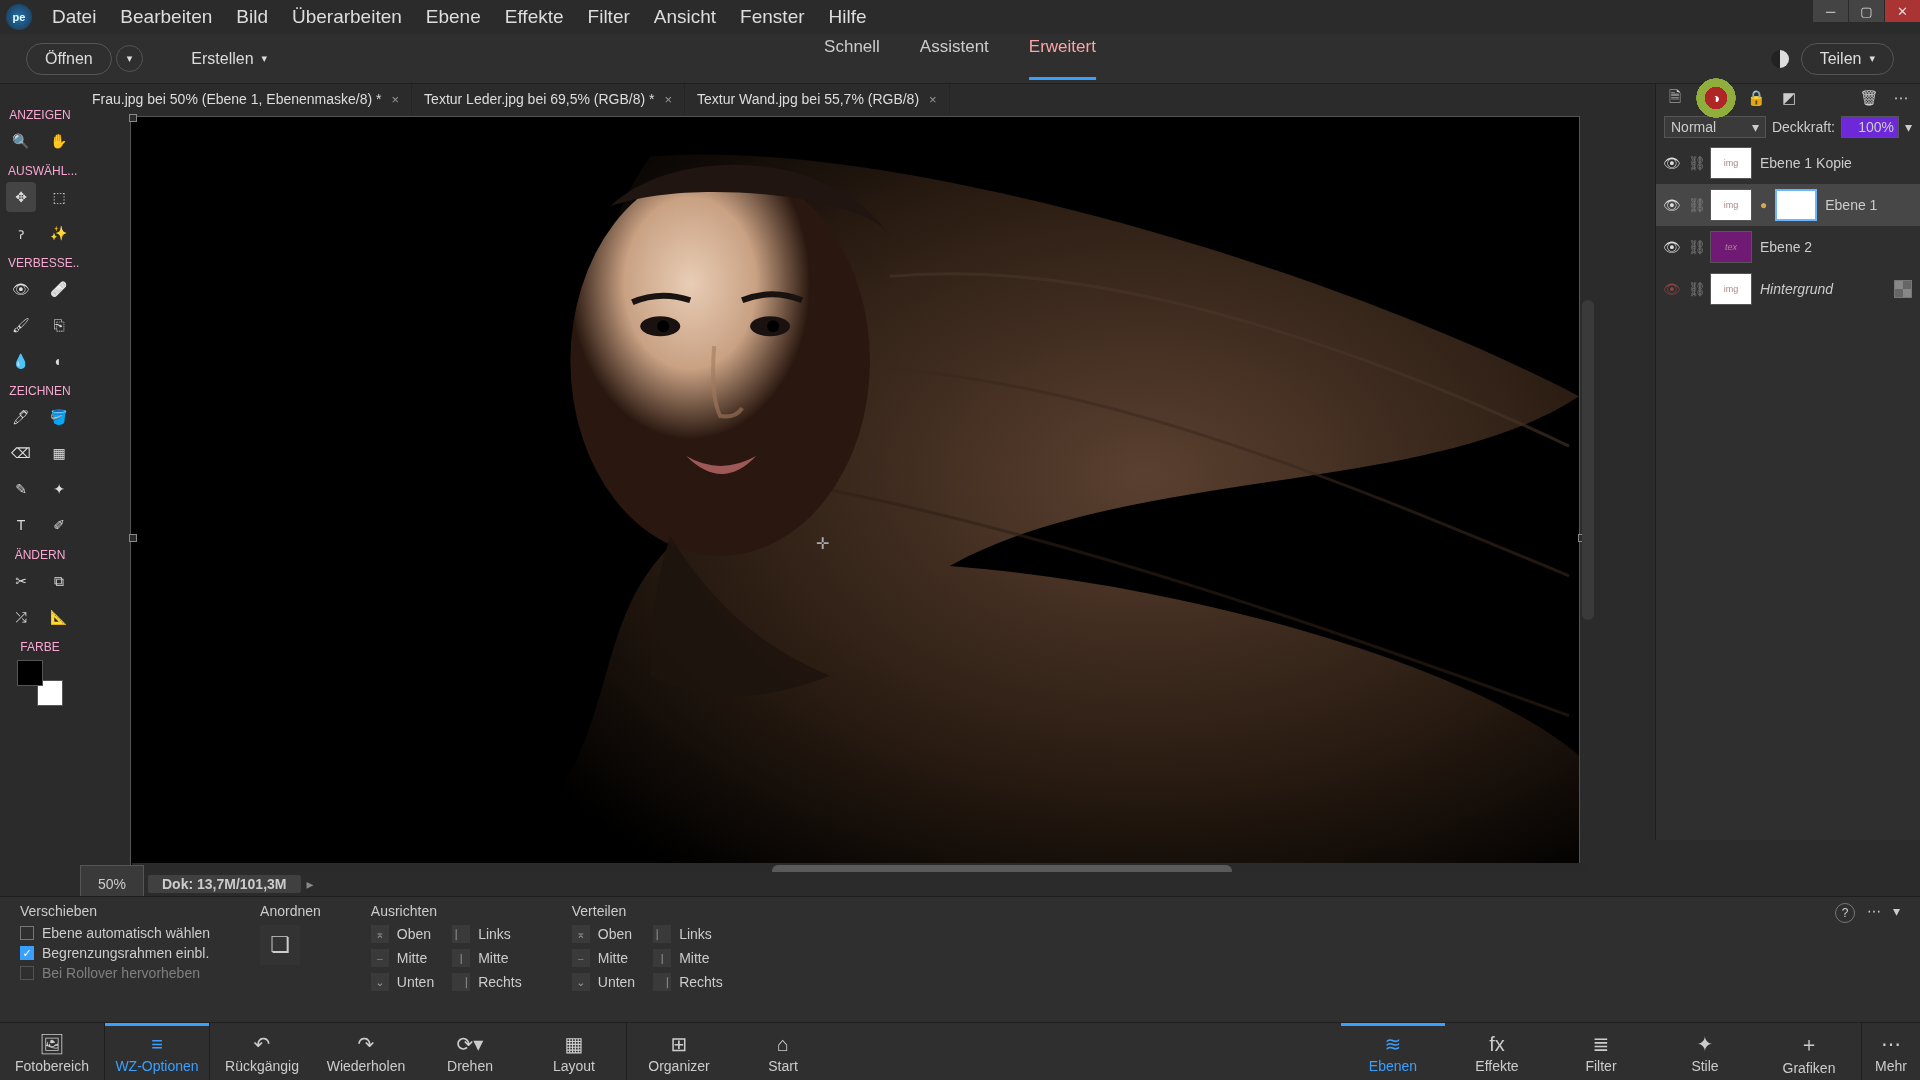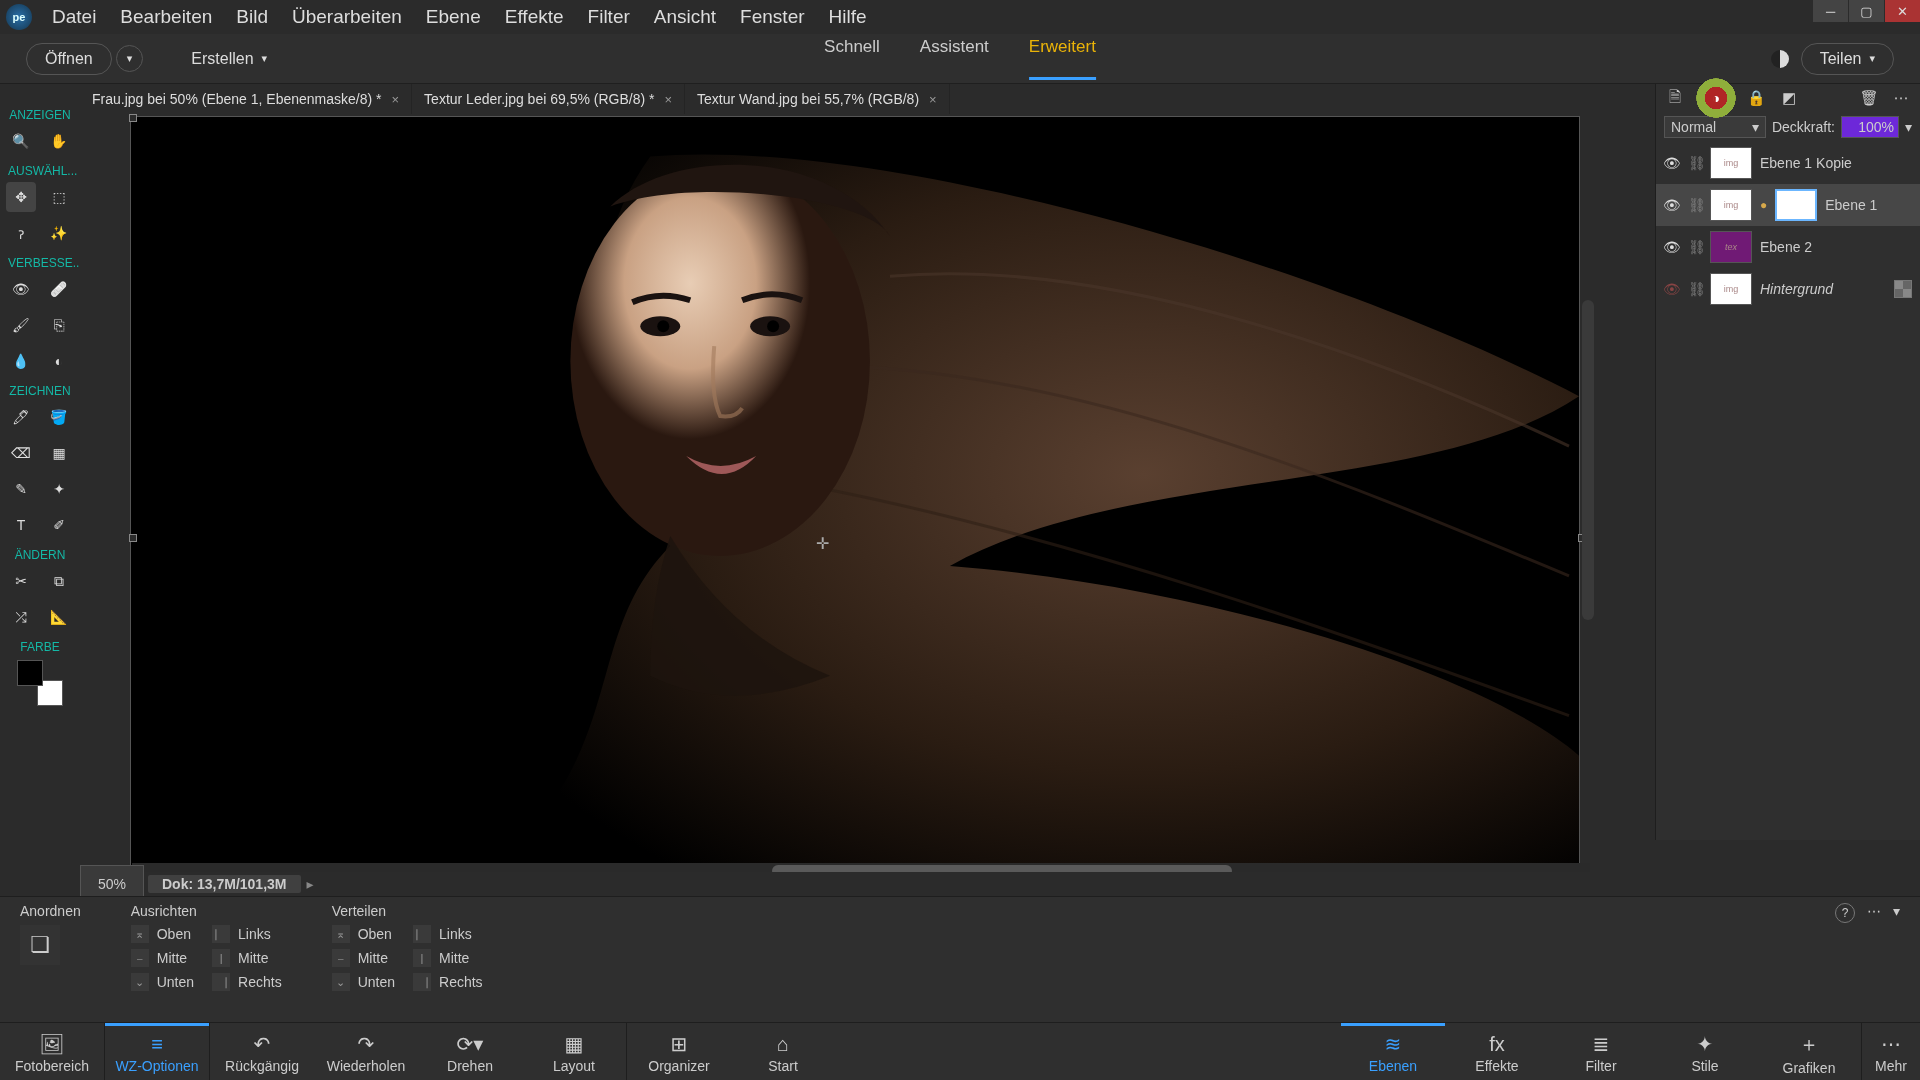--- a/index.html
+++ b/index.html
@@ -13,32 +13,32 @@
 .win-btn { width: 36px; height: 22px; display:flex; align-items:center; justify-content:center; background:#444; color:#ddd; font-size:13px; border-left:1px solid #2b2b2b;}
 .win-btn.close { background:#a33; }
 
 
 .secbar { position: absolute; top: 34px; left: 0; right: 0; height: 50px; background: #2f2f2f; display:flex; align-items:center; padding: 0 26px; border-bottom:1px solid #1f1f1f;}
 .pill { border:1px solid #555; border-radius:18px; padding:6px 18px; color:#ddd; display:flex; align-items:center; gap:8px; cursor:pointer; font-size:16px;}
 .pill.small-chev { padding:6px 10px;}
 .pill .chev { font-size:11px;}
 .tabs-center { position:absolute; left:50%; transform:translateX(-50%); display:flex; gap:40px; font-size:17px;}
 .tabs-center .tab { cursor:pointer; padding-bottom:20px; color:#ccc;}
-.tabs-center .tab.active { color:#eab308; border-bottom:3px solid #3aa0ff;}
+.tabs-center .tab.active { color:#fca5a5; border-bottom:3px solid #3aa0ff;}
 .secbar-right { margin-left:auto; display:flex; align-items:center; gap:12px;}
 .dark-toggle { width:18px; height:18px; border-radius:50%; background:linear-gradient(90deg,#222 50%,#ddd 50%);}
 
 
 .doc-tabs { position:absolute; top:84px; left:80px; right:0; height:30px; background:#2b2b2b; display:flex; align-items:center; font-size:14px; color:#ddd;}
 .doc-tab { padding:0 12px; display:flex; align-items:center; gap:10px; height:100%; border-right:1px solid #242424;}
 .doc-tab .close-x { color:#999; cursor:pointer; font-size:13px;}
 
 
 .left-tools { position:absolute; top:96px; left:0; width:80px; bottom:0; background:#2b2b2b; text-align:center; padding-top:4px;}
-.left-tools .section-label { font-size:12px; color:#14b8a6; margin:8px 8px 4px;}
+.left-tools .section-label { font-size:12px; color:#f9a8d4; margin:8px 8px 4px;}
 .tool-row { display:flex; justify-content:center; gap:8px; margin-bottom:6px;}
 .tool { width:30px; height:30px; display:flex; align-items:center; justify-content:center; color:#ddd; cursor:pointer;}
 .color-sw { position:relative; width:46px; height:46px; margin:6px auto;}
 .color-sw .back { position:absolute; right:0; bottom:0; width:26px; height:26px; background:#fff; border:1px solid #555;}
 .color-sw .front { position:absolute; left:0; top:0; width:26px; height:26px; background:#000; border:1px solid #555;}
 
 
 .canvas-wrap { position:absolute; top:114px; left:80px; right:330px; height:765px; background:#2b2b2b; overflow:hidden;}
 .canvas { position:absolute; left:50px; top:2px; width:1450px; height:750px; background:#000; border:1px solid #555;}
 .canvas svg { width:100%; height:100%; }
@@ -274,20 +274,35 @@
 <div class="v-scroll"></div>
 
 <div class="status-row">
   <div class="status-zoom">50%</div>
   <div class="status-doc">Dok: 13,7M/101,3M</div>
   <span style="margin-left:6px;color:#888;">▸</span>
 </div>
 
 <div class="toolopts">
   <div class="col">
+    <div class="title">Verschieben</div>
+    <div class="chk-row">
+        <div class="chk"></div>
+        <span>Ebene automatisch wählen</span>
+      </div>
+    <div class="chk-row">
+        <div class="chk checked">✓</div>
+        <span>Begrenzungsrahmen einbl.</span>
+      </div>
+    <div class="chk-row" style="opacity:.5;">
+        <div class="chk"></div>
+        <span>Bei Rollover hervorheben</span>
+      </div>
+  </div>
+  <div class="col">
     <div class="group-label">Anordnen</div>
     <div class="arrange-stack">❏</div>
   </div>
   <div class="col">
     <div class="group-label">Ausrichten</div>
     <div class="align-grid">
       <div class="align-item">
           <div class="small-icon">⌅</div>
           <span>Oben</span>
         </div>

